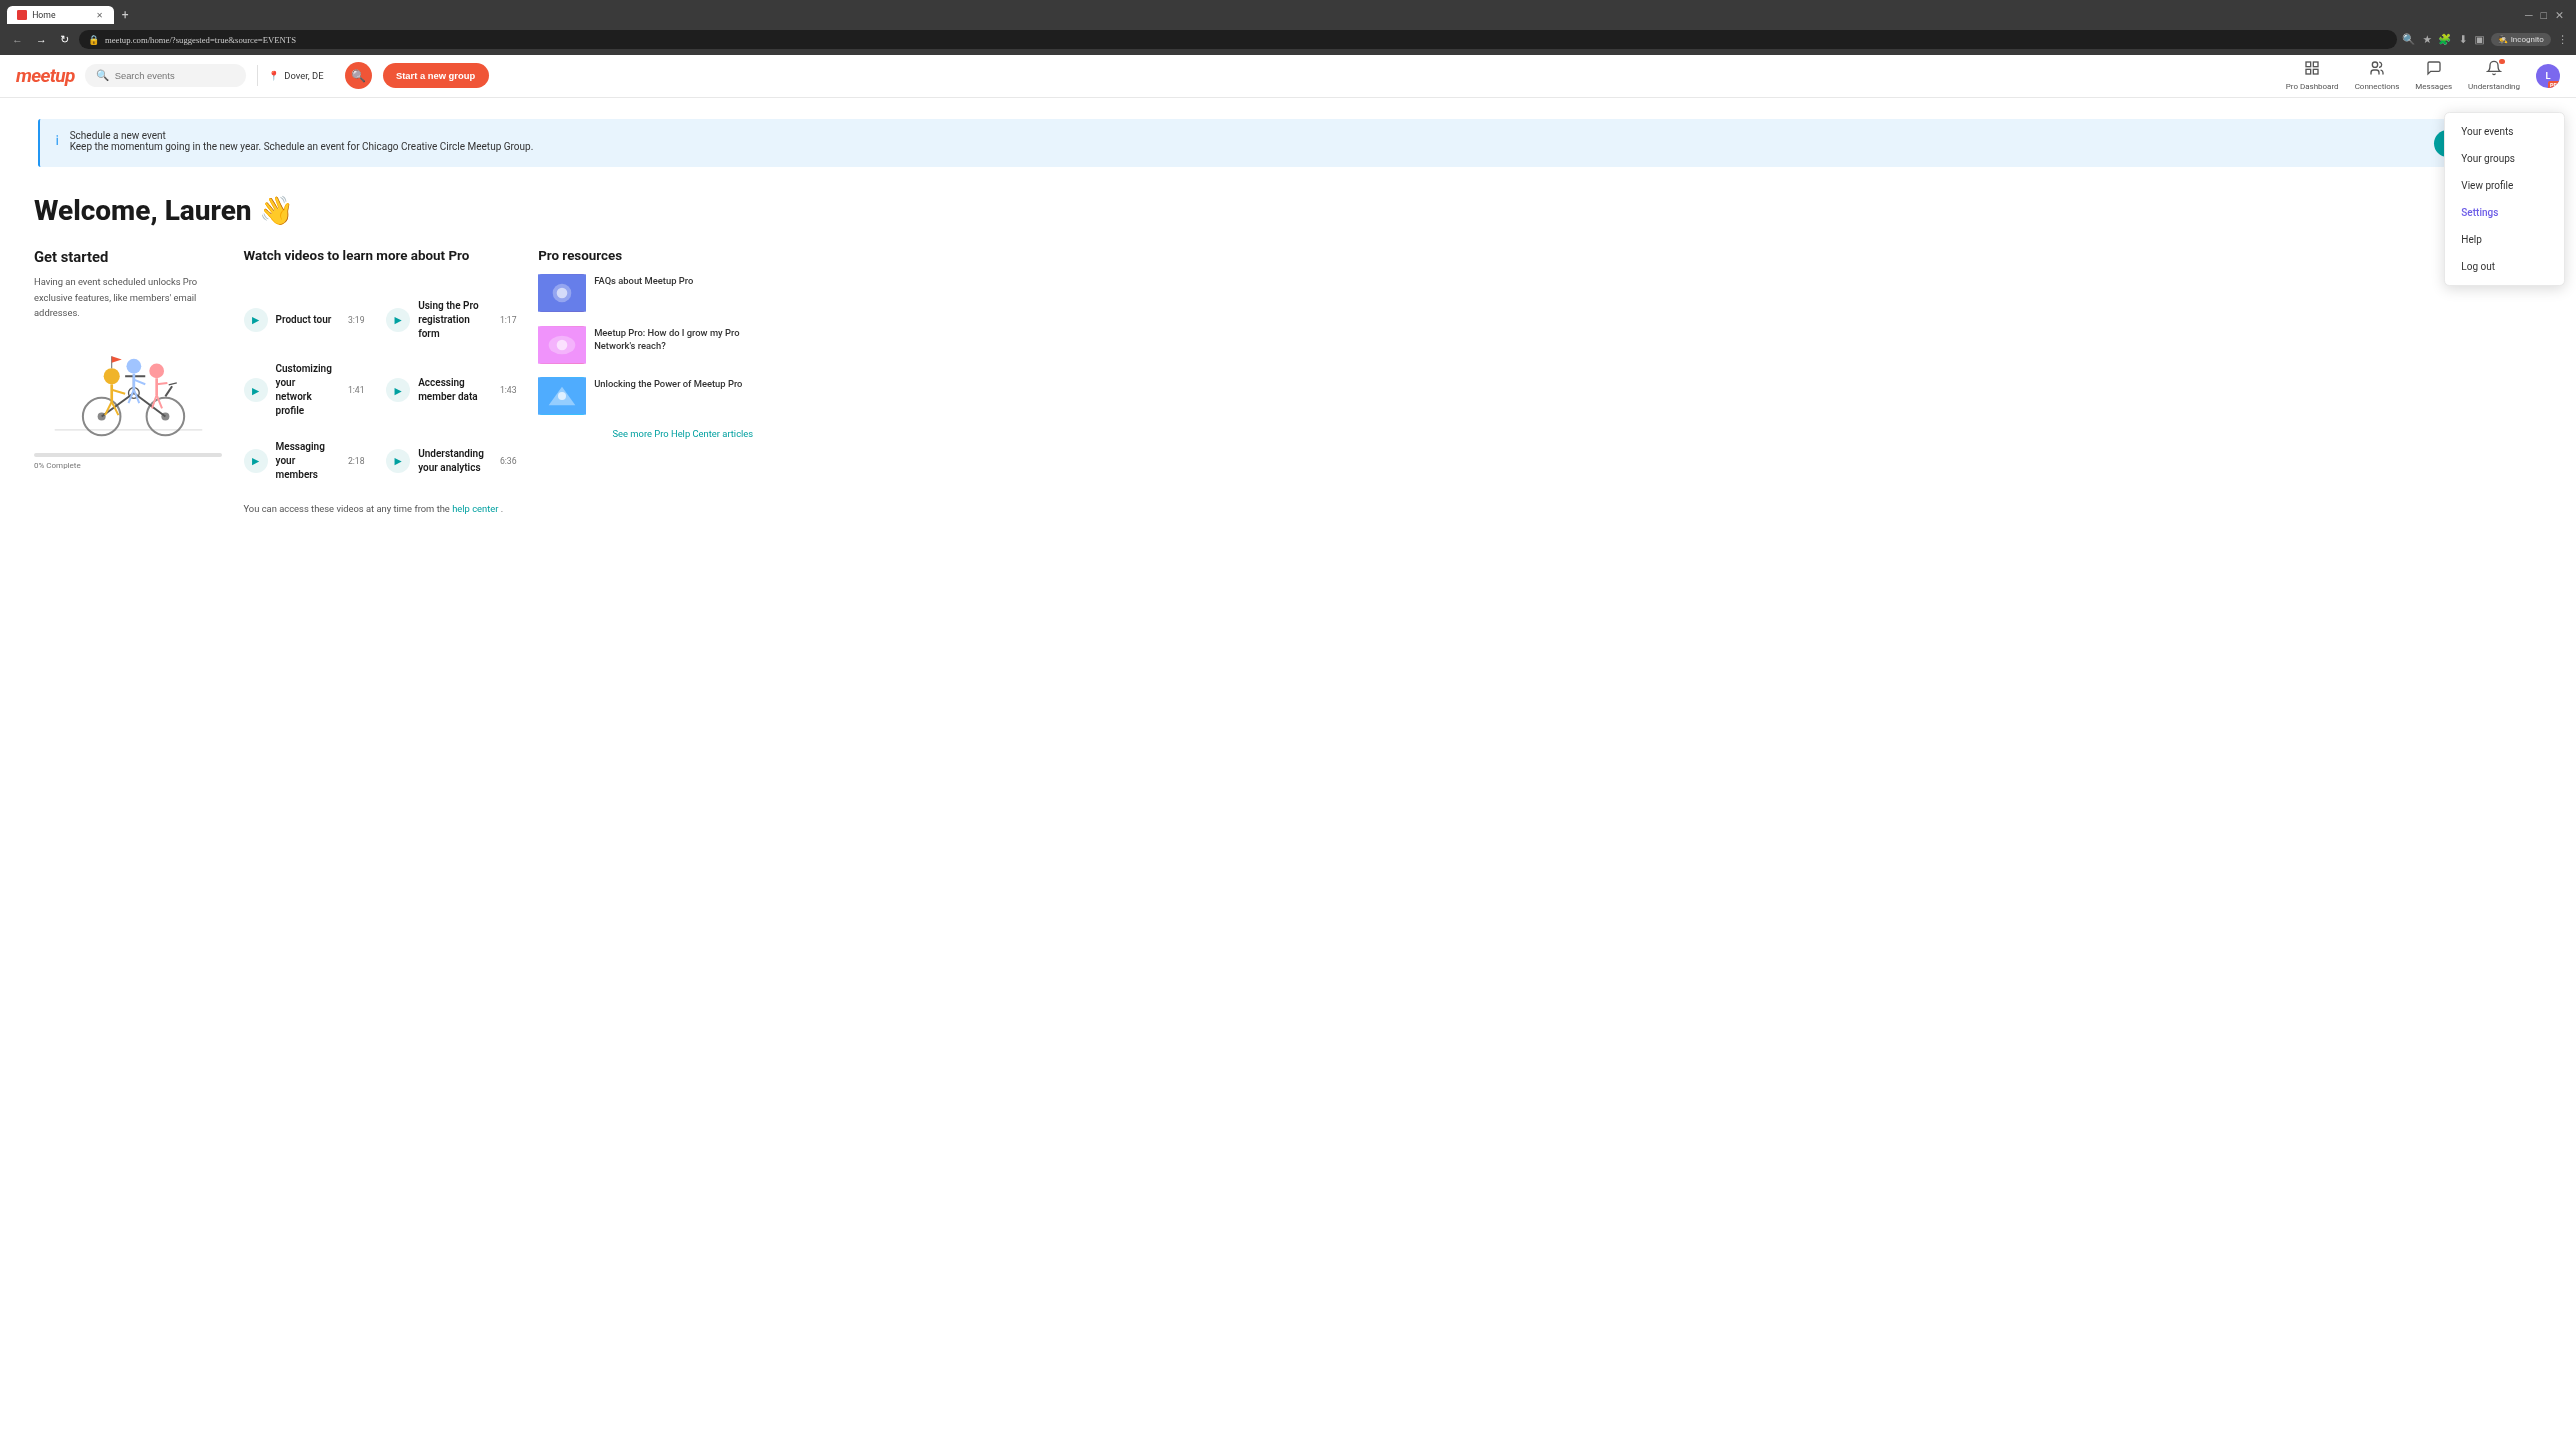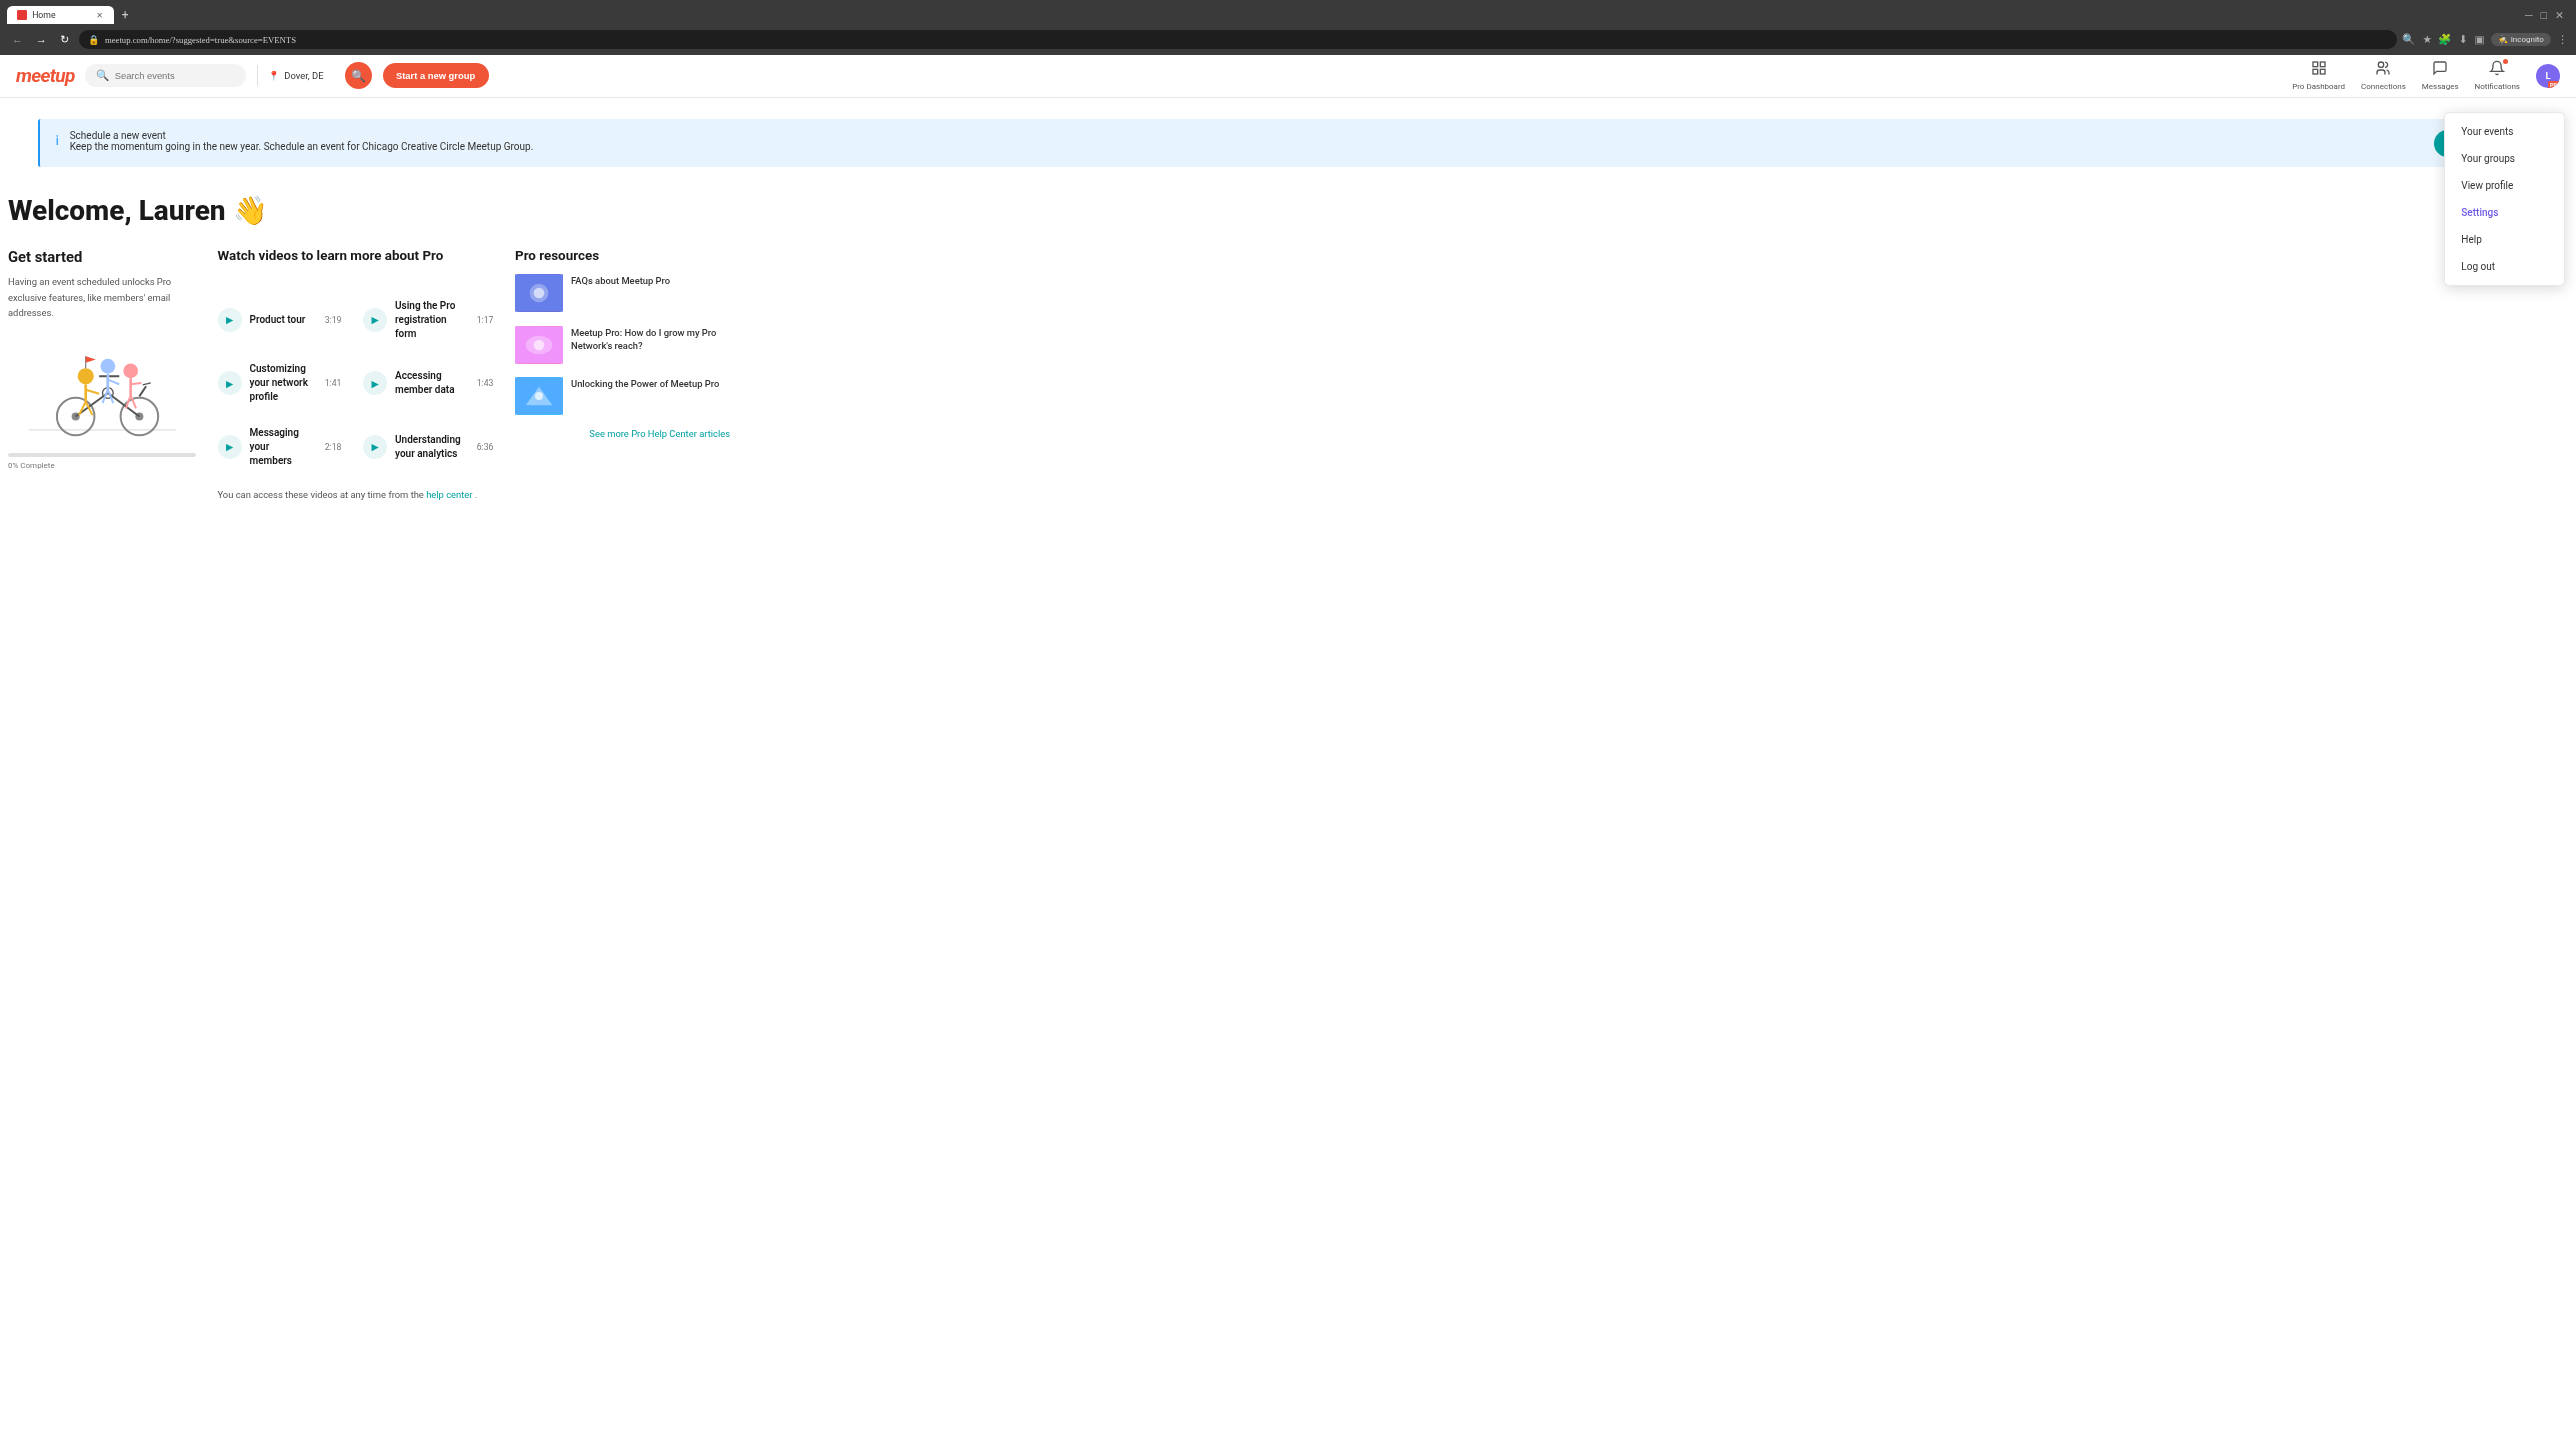--- a/index.html
+++ b/index.html
@@ -43,21 +43,21 @@
     .dropdown-item.active { color: #6c5ce7; font-weight: 500; }
 
     
     .notification-banner { background: #e8f4fd; border-left: 2.7px solid #2196f3; padding: 10.7px 16px; display: flex; align-items: flex-start; gap: 10.7px; margin: 10.7px 16px; border-radius: 2.7px; }
     .notification-banner .notif-icon { color: #2196f3; font-size: 13.4px; margin-top: 1.3px; }
     .notification-banner .notif-text { font-size: 10px; color: #333; }
     .notification-banner .notif-text strong { font-weight: 400; margin-top: 48px; }
     .create-btn { background: #00a0a0; color: #fff; border: none; border-radius: 13.4px; padding: 8px 16px; font-size: 10px; font-weight: 600; cursor: pointer; margin-left: auto; white-space: nowrap; display: flex; align-items: center; gap: 4px; }
 
     
-    .main-content { padding: 16px 8px; max-width: 738px; }
+    .main-content { padding: 16px 34px; max-width: 738px; }
     .welcome-heading { font-size: 28px; font-weight: 800; color: #1a1a1a; margin-bottom: 21.5px; display: flex; align-items: center; gap: 8px; }
     .wave-emoji { font-size: 28px; }
 
     .content-grid { display: grid; grid-template-columns: 188px 1fr 215px; gap: 21.5px; }
 
     
     .get-started { }
     .section-title { font-size: 14.8px; font-weight: 700; color: #1a1a1a; margin-bottom: 8px; }
     .get-started-desc { font-size: 9.4px; color: #555; line-height: 1.6; margin-bottom: 16px; }
     .bike-illustration { width: 161px; height: 107px; margin: 0 auto 10.7px; }
@@ -197,21 +197,21 @@
     </div>
 
     <div class="nav-item">
       <div class="nav-icon" style="position:relative;">
         <svg width="16" height="16" viewBox="0 0 24 24" fill="none" stroke="#555" stroke-width="2" stroke-linecap="round">
           <path d="M18 8A6 6 0 0 0 6 8c0 7-3 9-3 9h18s-3-2-3-9"></path>
             <path d="M13.73 21a2 2 0 0 1-3.46 0"></path>
         </svg>
         <span class="notification-dot"></span>
       </div>
-      <span class="nav-label">Notifications</span>
+      <span class="nav-label">Understanding</span>
     </div>
 
     <div class="nav-item" style="position:relative;">
       <div class="avatar-circle">
         <span>L</span>
         <span class="avatar-pro-badge">PRO</span>
       </div>
     </div>
   </div>
 

